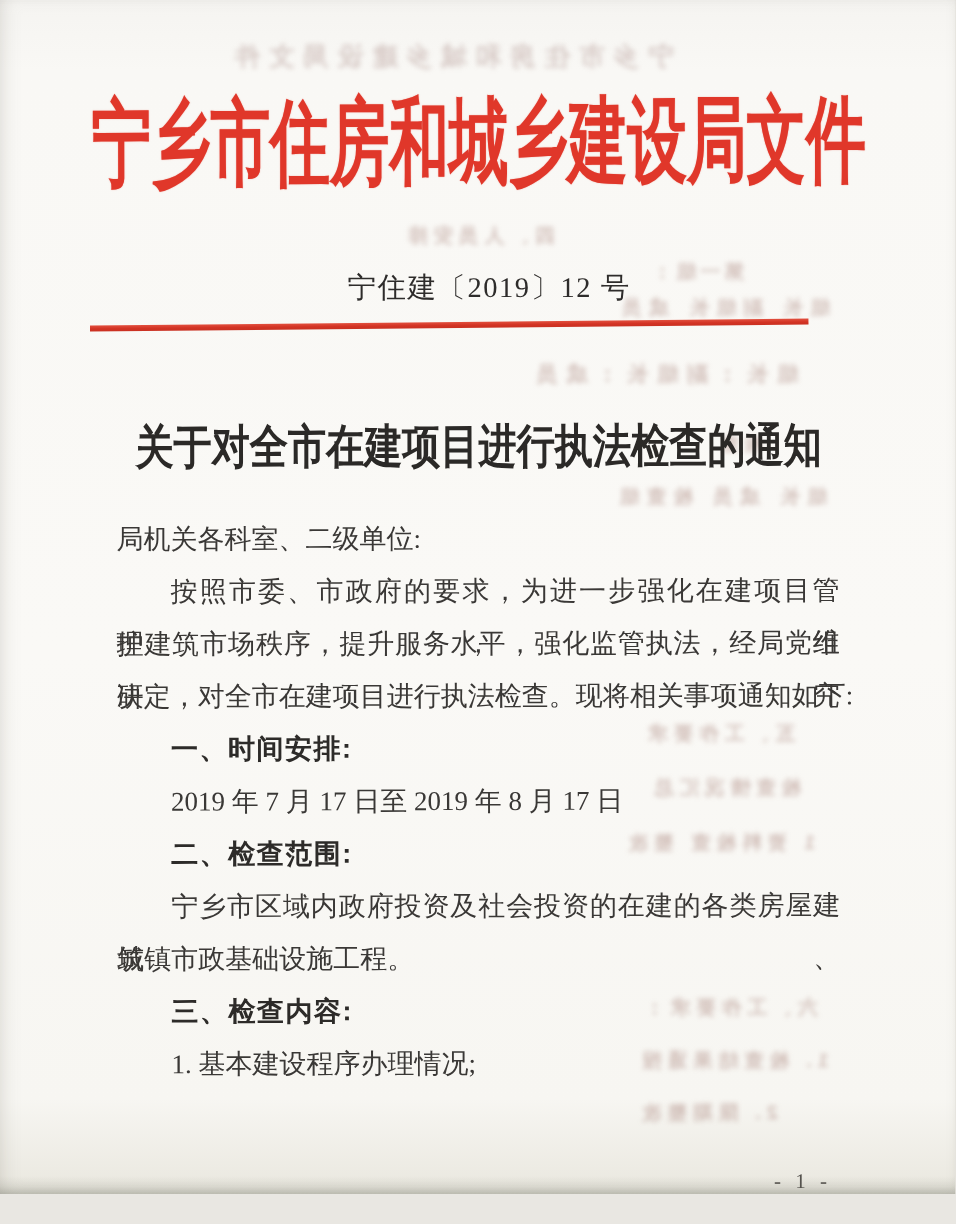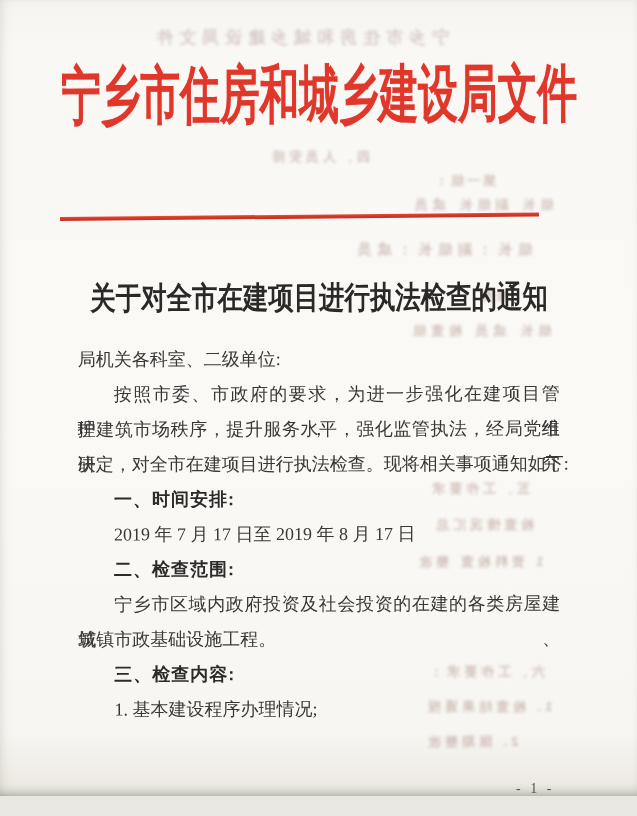--- a/index.html
+++ b/index.html
@@ -104,20 +104,21 @@
   <div class="bleed b7">组长 成员 检查组</div>
   <div class="bleed b8">五、工作要求</div>
   <div class="bleed b9">检查情况汇总</div>
   <div class="bleed b10">1 资料检查 整改</div>
   <div class="bleed b11">六、工作要求：</div>
   <div class="bleed b12">1. 检查结果通报</div>
   <div class="bleed b13">2. 限期整改</div>
 
   <div class="masthead">宁乡市住房和城乡建设局文件</div>
 
+  <div class="doc-number">宁住建〔2019〕12 号</div>
 
   <div class="red-rule"></div>
 
   <div class="doc-title">关于对全市在建项目进行执法检查的通知</div>
 
   <div class="body-block">
     <div class="line">局机关各科室、二级单位:</div>
 
     <div class="line fill indent">按照市委、市政府的要求，为进一步强化在建项目管理，维</div>
     <div class="line fill">护建筑市场秩序，提升服务水平，强化监管执法，经局党组研究</div>

